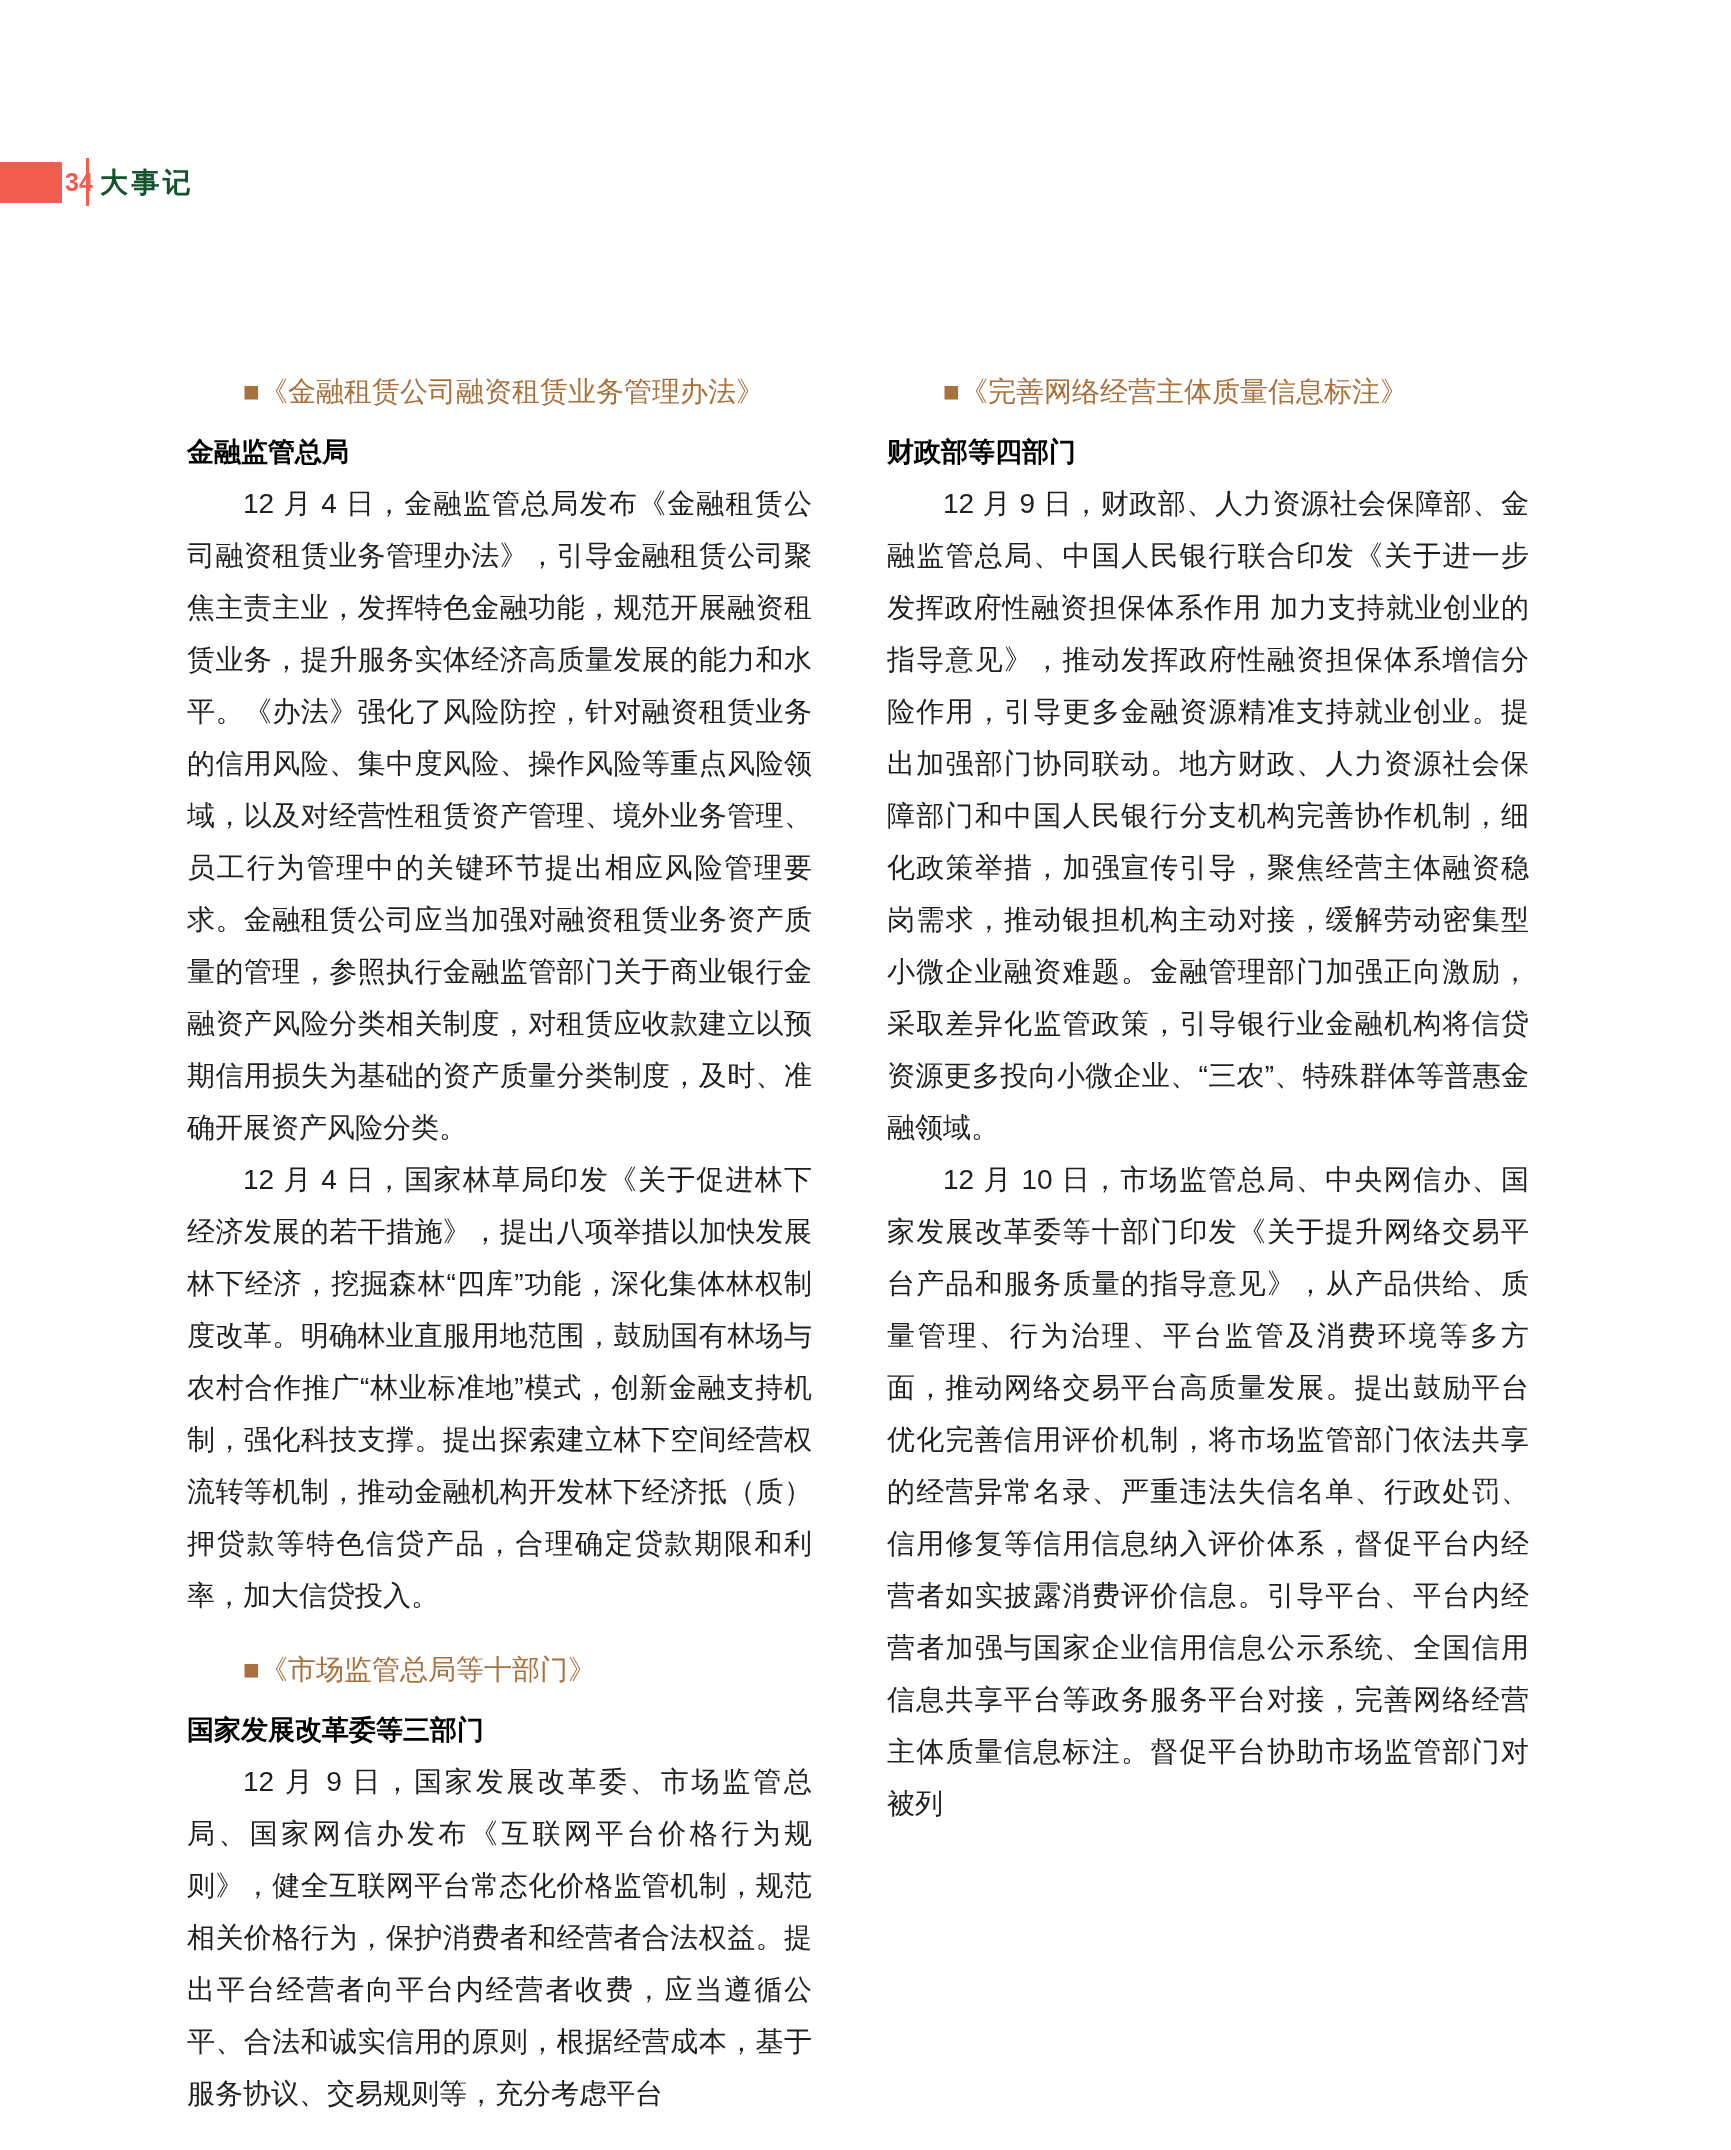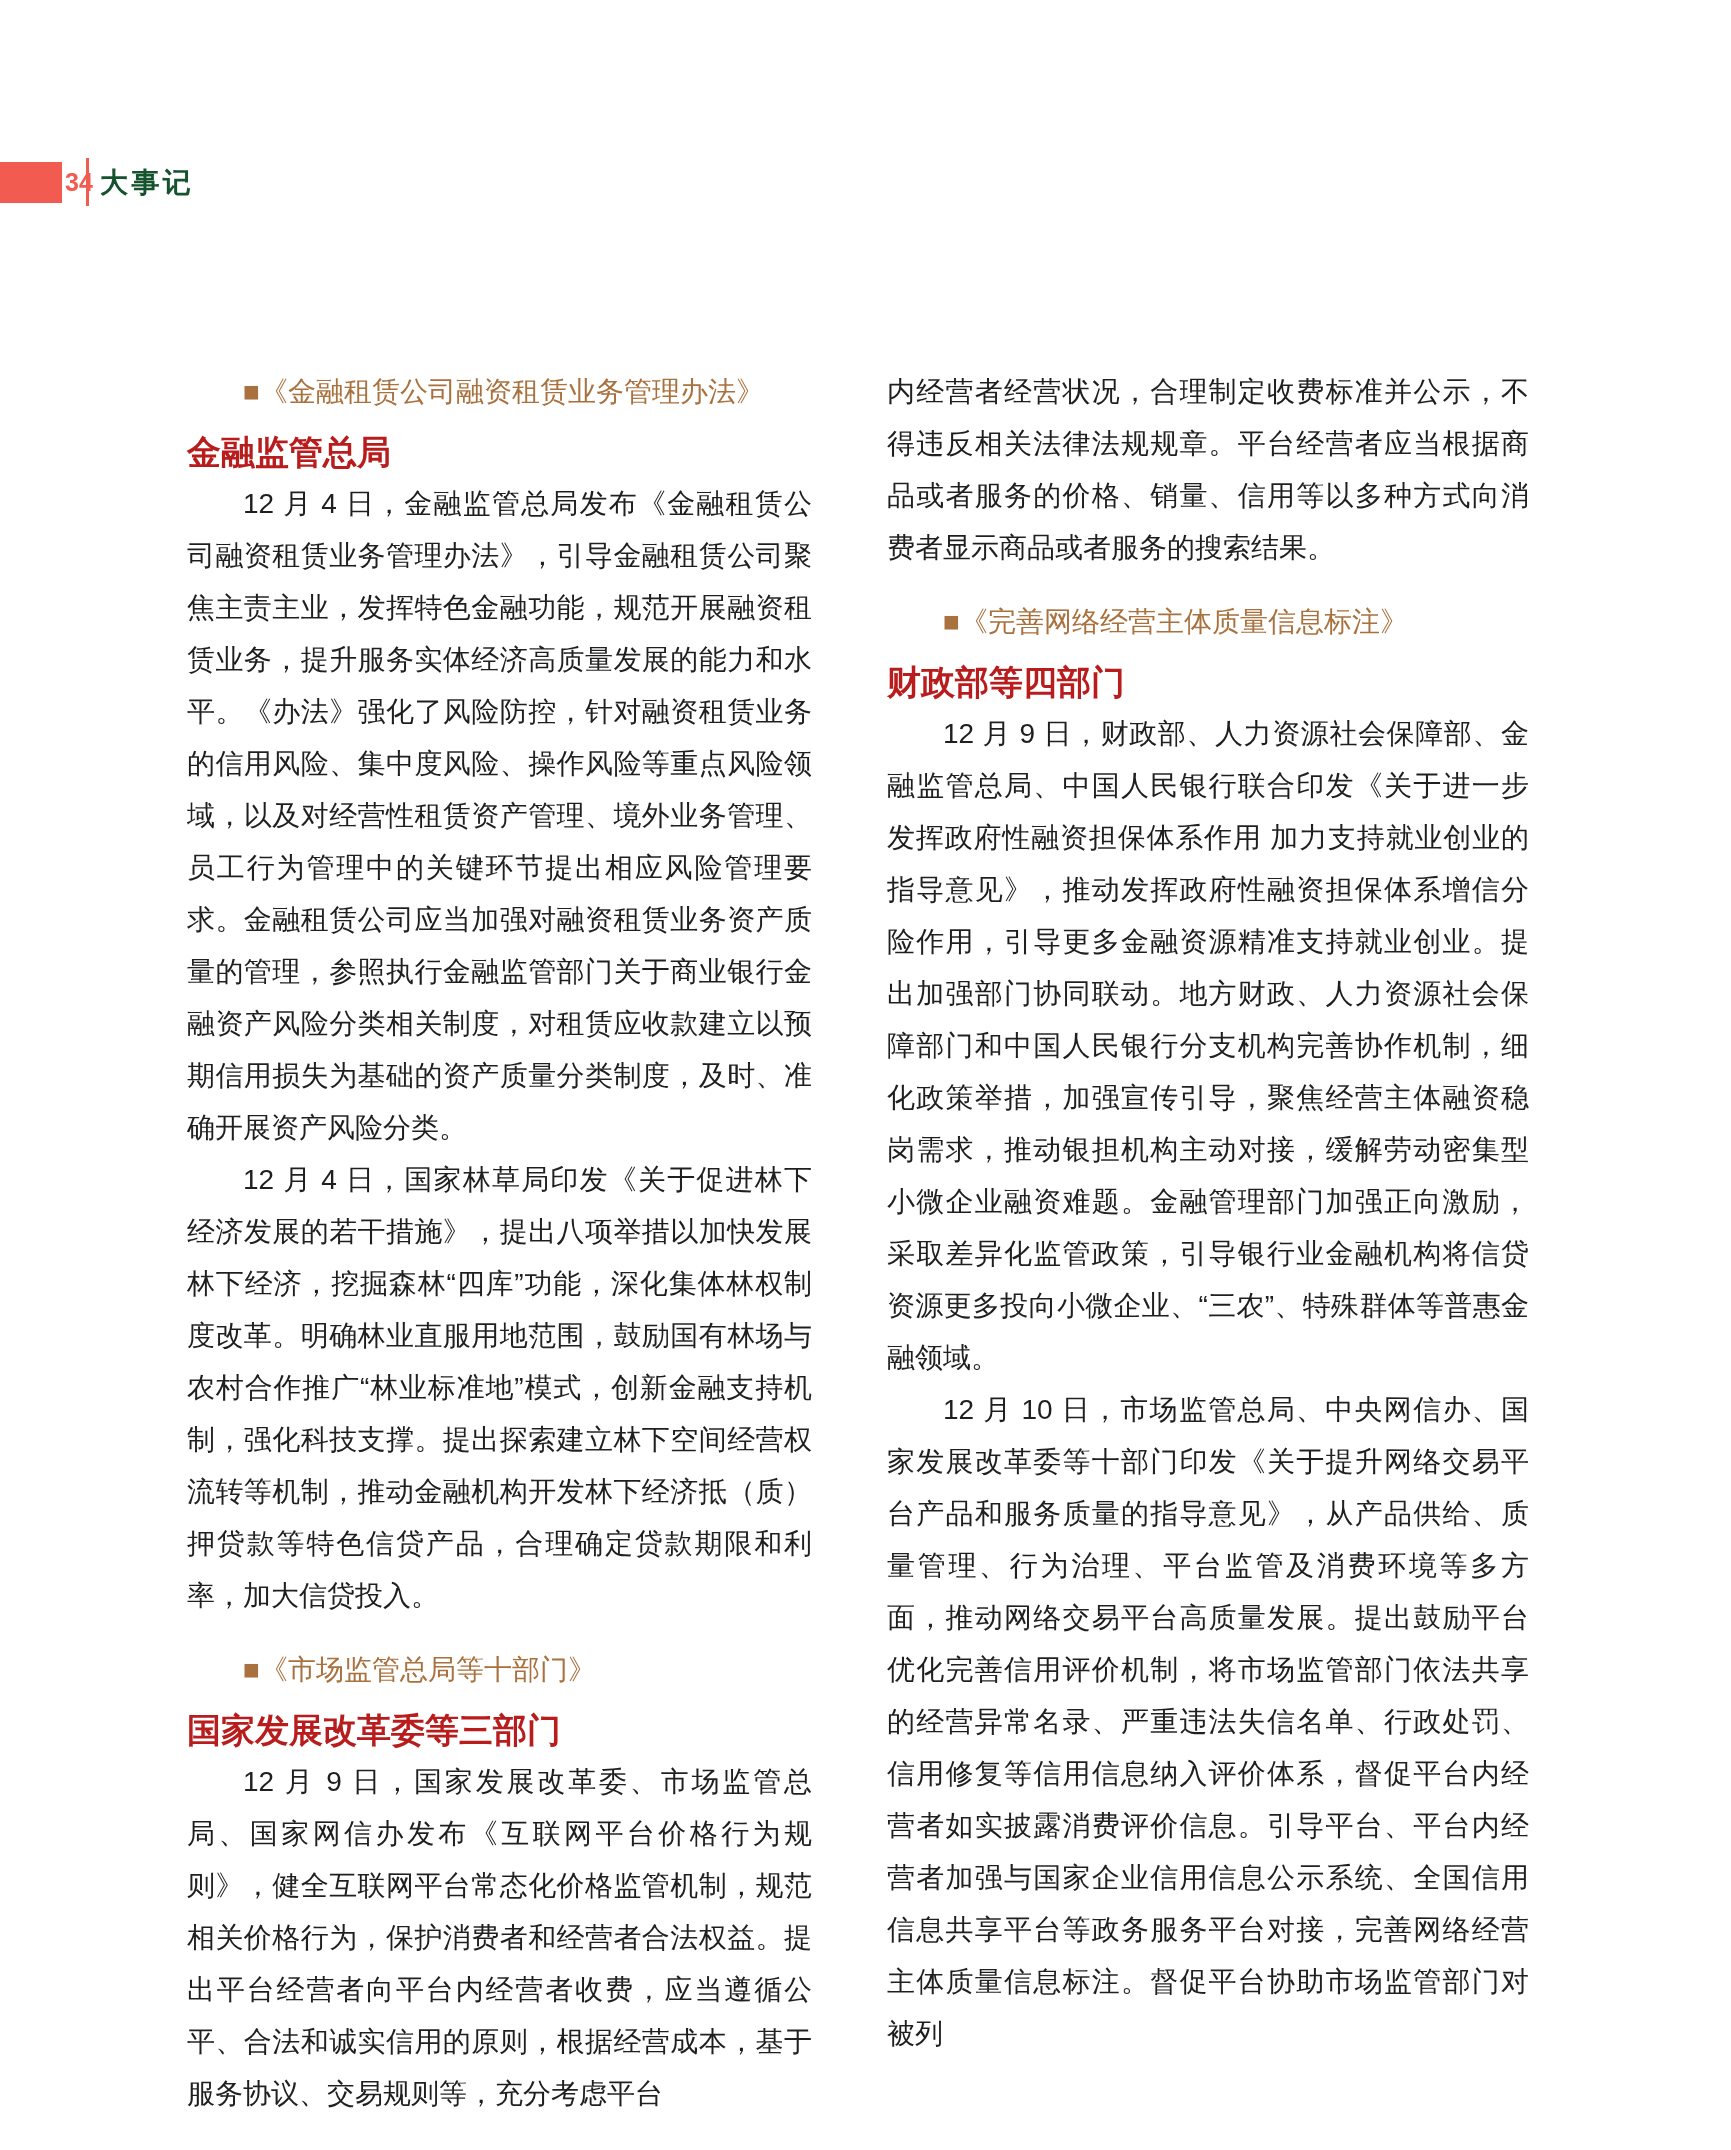--- a/index.html
+++ b/index.html
@@ -74,23 +74,23 @@
     font-weight: normal;
     color: #A9713E;
     text-indent: 2em;
     line-height: 52px;
   }
   .col .heading:first-child { margin-top: 0; }
   .bullet { color: #A9713E; }
 
   .subtitle {
     margin: 7.7px 0 0 0;
-    font-size: 34px;
+    font-size: 27px;
     font-weight: bold;
-    color: #b91c1c;
+    color: #000000;
     text-indent: 0;
     line-height: 52px;
   }
 
   .body-para {
     margin: 0;
     text-indent: 2em;
   }
   .body-para.no-indent { text-indent: 0; }
 </style>
@@ -110,21 +110,20 @@
     <p class="body-para">12 月 4 日，金融监管总局发布《金融租赁公司融资租赁业务管理办法》，引导金融租赁公司聚焦主责主业，发挥特色金融功能，规范开展融资租赁业务，提升服务实体经济高质量发展的能力和水平。《办法》强化了风险防控，针对融资租赁业务的信用风险、集中度风险、操作风险等重点风险领域，以及对经营性租赁资产管理、境外业务管理、员工行为管理中的关键环节提出相应风险管理要求。金融租赁公司应当加强对融资租赁业务资产质量的管理，参照执行金融监管部门关于商业银行金融资产风险分类相关制度，对租赁应收款建立以预期信用损失为基础的资产质量分类制度，及时、准确开展资产风险分类。</p>
 
     <p class="body-para">12 月 4 日，国家林草局印发《关于促进林下经济发展的若干措施》，提出八项举措以加快发展林下经济，挖掘森林“四库”功能，深化集体林权制度改革。明确林业直服用地范围，鼓励国有林场与农村合作推广“林业标准地”模式，创新金融支持机制，强化科技支撑。提出探索建立林下空间经营权流转等机制，推动金融机构开发林下经济抵（质）押贷款等特色信贷产品，合理确定贷款期限和利率，加大信贷投入。</p>
 
     <h3 class="heading"><span class="bullet">■</span><span>《市场监管总局等十部门》</span></h3>
     <h4 class="subtitle">国家发展改革委等三部门</h4>
     <p class="body-para">12 月 9 日，国家发展改革委、市场监管总局、国家网信办发布《互联网平台价格行为规则》，健全互联网平台常态化价格监管机制，规范相关价格行为，保护消费者和经营者合法权益。提出平台经营者向平台内经营者收费，应当遵循公平、合法和诚实信用的原则，根据经营成本，基于服务协议、交易规则等，充分考虑平台</p>
   </section>
 
   <section class="col col-right">
-    <p class="body-para no-indent">内经营者经营状况，合理制定收费标准并公示，不得违反相关法律法规规章。平台经营者应当根据商品或者服务的价格、销量、信用等以多种方式向消费者显示商品或者服务的搜索结果。</p>
 
     <h3 class="heading"><span class="bullet">■</span><span>《完善网络经营主体质量信息标注》</span></h3>
     <h4 class="subtitle">财政部等四部门</h4>
     <p class="body-para">12 月 9 日，财政部、人力资源社会保障部、金融监管总局、中国人民银行联合印发《关于进一步发挥政府性融资担保体系作用 加力支持就业创业的指导意见》，推动发挥政府性融资担保体系增信分险作用，引导更多金融资源精准支持就业创业。提出加强部门协同联动。地方财政、人力资源社会保障部门和中国人民银行分支机构完善协作机制，细化政策举措，加强宣传引导，聚焦经营主体融资稳岗需求，推动银担机构主动对接，缓解劳动密集型小微企业融资难题。金融管理部门加强正向激励，采取差异化监管政策，引导银行业金融机构将信贷资源更多投向小微企业、“三农”、特殊群体等普惠金融领域。</p>
 
     <p class="body-para">12 月 10 日，市场监管总局、中央网信办、国家发展改革委等十部门印发《关于提升网络交易平台产品和服务质量的指导意见》，从产品供给、质量管理、行为治理、平台监管及消费环境等多方面，推动网络交易平台高质量发展。提出鼓励平台优化完善信用评价机制，将市场监管部门依法共享的经营异常名录、严重违法失信名单、行政处罚、信用修复等信用信息纳入评价体系，督促平台内经营者如实披露消费评价信息。引导平台、平台内经营者加强与国家企业信用信息公示系统、全国信用信息共享平台等政务服务平台对接，完善网络经营主体质量信息标注。督促平台协助市场监管部门对被列</p>
   </section>
 
 </div>
 

